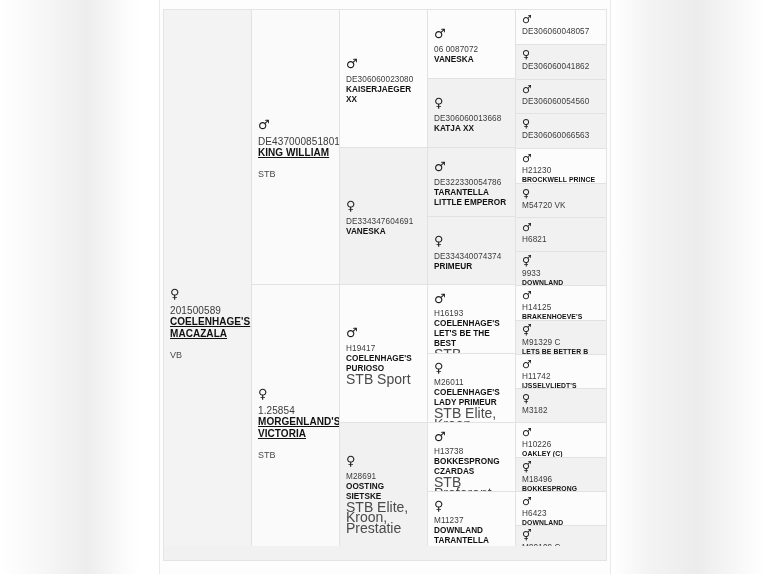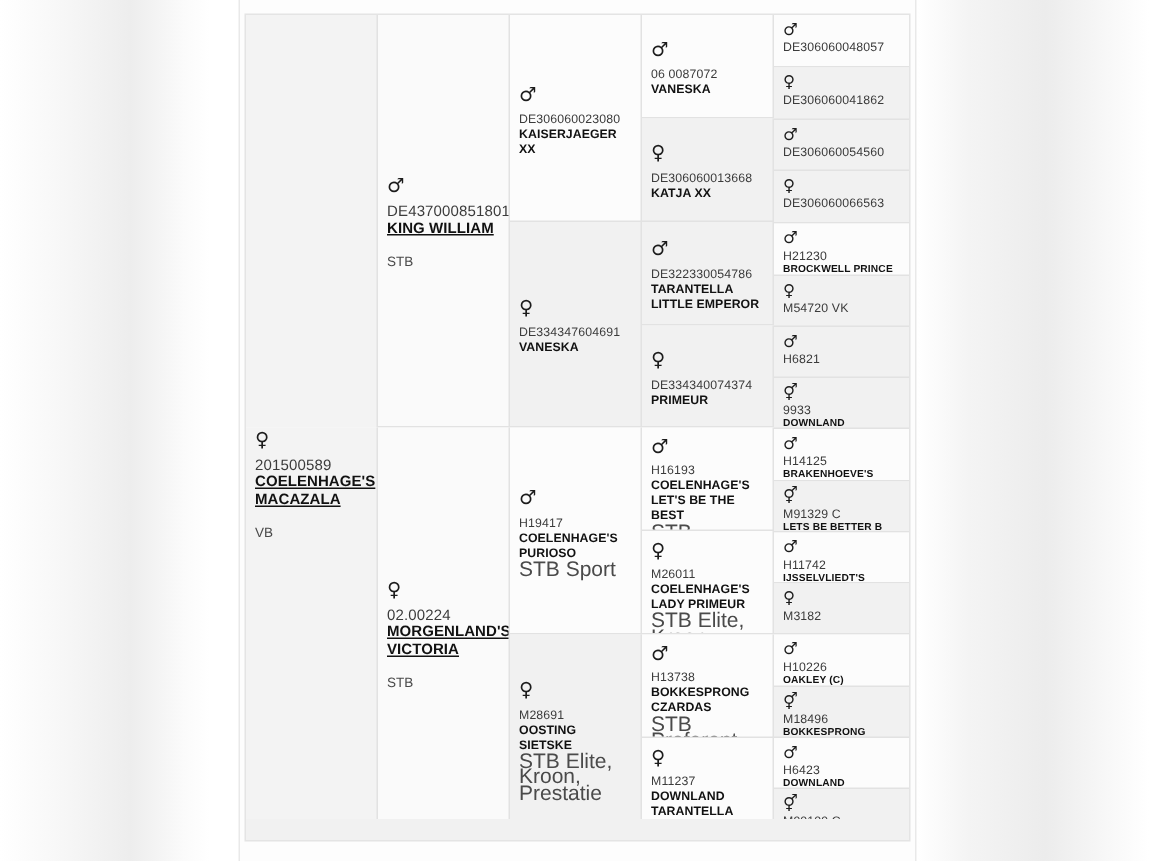--- a/index.html
+++ b/index.html
@@ -114,21 +114,21 @@
 
         <div class="col c2">
           <div class="cell plain mid" style="height:275px;">
             <div class="sx">♂</div>
             <div class="reg lg">DE437000851801</div>
             <div class="nm lg">KING WILLIAM</div>
             <div class="st lg">STB</div>
           </div>
           <div class="cell plain mid" style="height:275px;border-bottom:none;">
             <div class="sx">♀</div>
-            <div class="reg lg">02.00224</div>
+            <div class="reg lg">1.25854</div>
             <div class="nm lg">MORGENLAND'S</div>
             <div class="nm lg">VICTORIA</div>
             <div class="st lg">STB</div>
           </div>
         </div>
 
         <div class="col c3">
           <div class="cell white mid" style="height:138px;">
             <div class="sx">♂</div>
             <div class="reg">DE306060023080</div>

